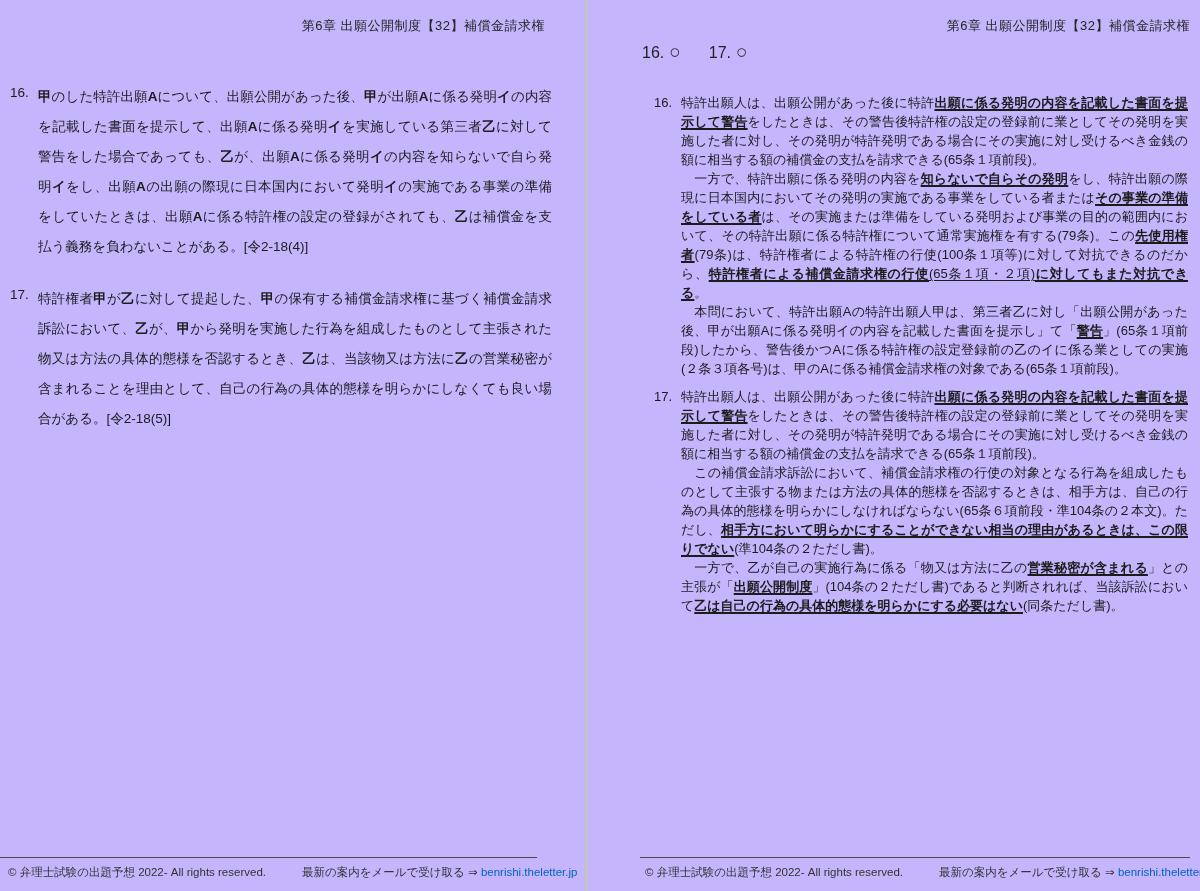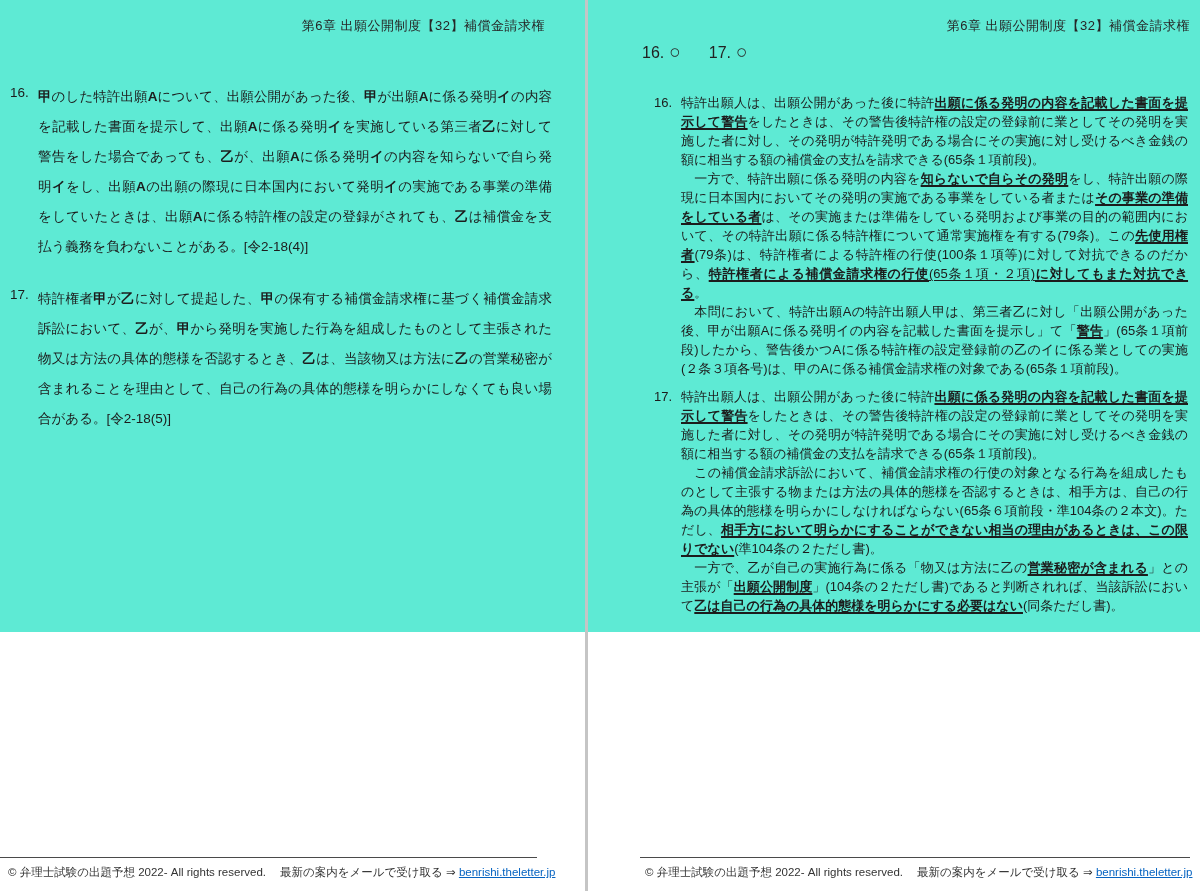--- a/index.html
+++ b/index.html
@@ -3,21 +3,21 @@
 <meta charset="utf-8">
 <style>
   html,body{margin:0;padding:0;}
   body{
     width:1200px;height:891px;background:#ffffff;overflow:hidden;
     font-family:"Liberation Sans","DejaVu Sans",sans-serif;
     color:#1c1c1c;
     -webkit-font-smoothing:antialiased;
   }
   .spread{display:flex;width:1200px;height:891px;}
-  .page{position:relative;background:#5eead4;box-sizing:border-box;height:632px;}
+  .page{position:relative;background:#c4b5fd;box-sizing:border-box;height:891px;}
   .page-left{width:585px;}
   .page-right{width:612px;}
   .divider{width:3px;background:#c5c5c5;height:891px;}
 
   .chapter-header{
     font-size:13px;color:#262626;text-align:right;
     margin-top:17px;letter-spacing:.5px;white-space:nowrap;
   }
   .page-left  .chapter-header{padding-right:40px;}
   .page-right .chapter-header{padding-right:10px;}
@@ -46,22 +46,22 @@
   .seg-u{text-decoration:underline;text-underline-offset:2px;text-decoration-thickness:1px;}
   .seg-bu{font-weight:bold;text-decoration:underline;text-underline-offset:2px;text-decoration-thickness:1.5px;}
 
   .page-footer{position:absolute;top:857px;left:0;right:0;font-size:11.5px;color:#333;}
   .footer-rule{border:0;border-top:1px solid #4a4a4a;margin:0 0 7px 0;}
   .page-left  .footer-rule{width:537px;}
   .page-right .footer-rule{margin-left:52px;width:550px;}
   .footer-text{white-space:nowrap;}
   .page-left  .footer-text{padding-left:8px;}
   .page-right .footer-text{padding-left:57px;}
-  .footer-cta{margin-left:14px;}
-  .footer-link{color:#0563c1;text-decoration:underline;cursor:pointer;}
+  .footer-cta{margin-left:36px;}
+  .footer-link{color:#0563c1;cursor:pointer;}
 </style>
 </head>
 <body>
 
 <div class="spread">
 
   <div class="page page-left">
     <div class="chapter-header">第6章 出願公開制度【32】補償金請求権</div>
 
     <div class="items">

